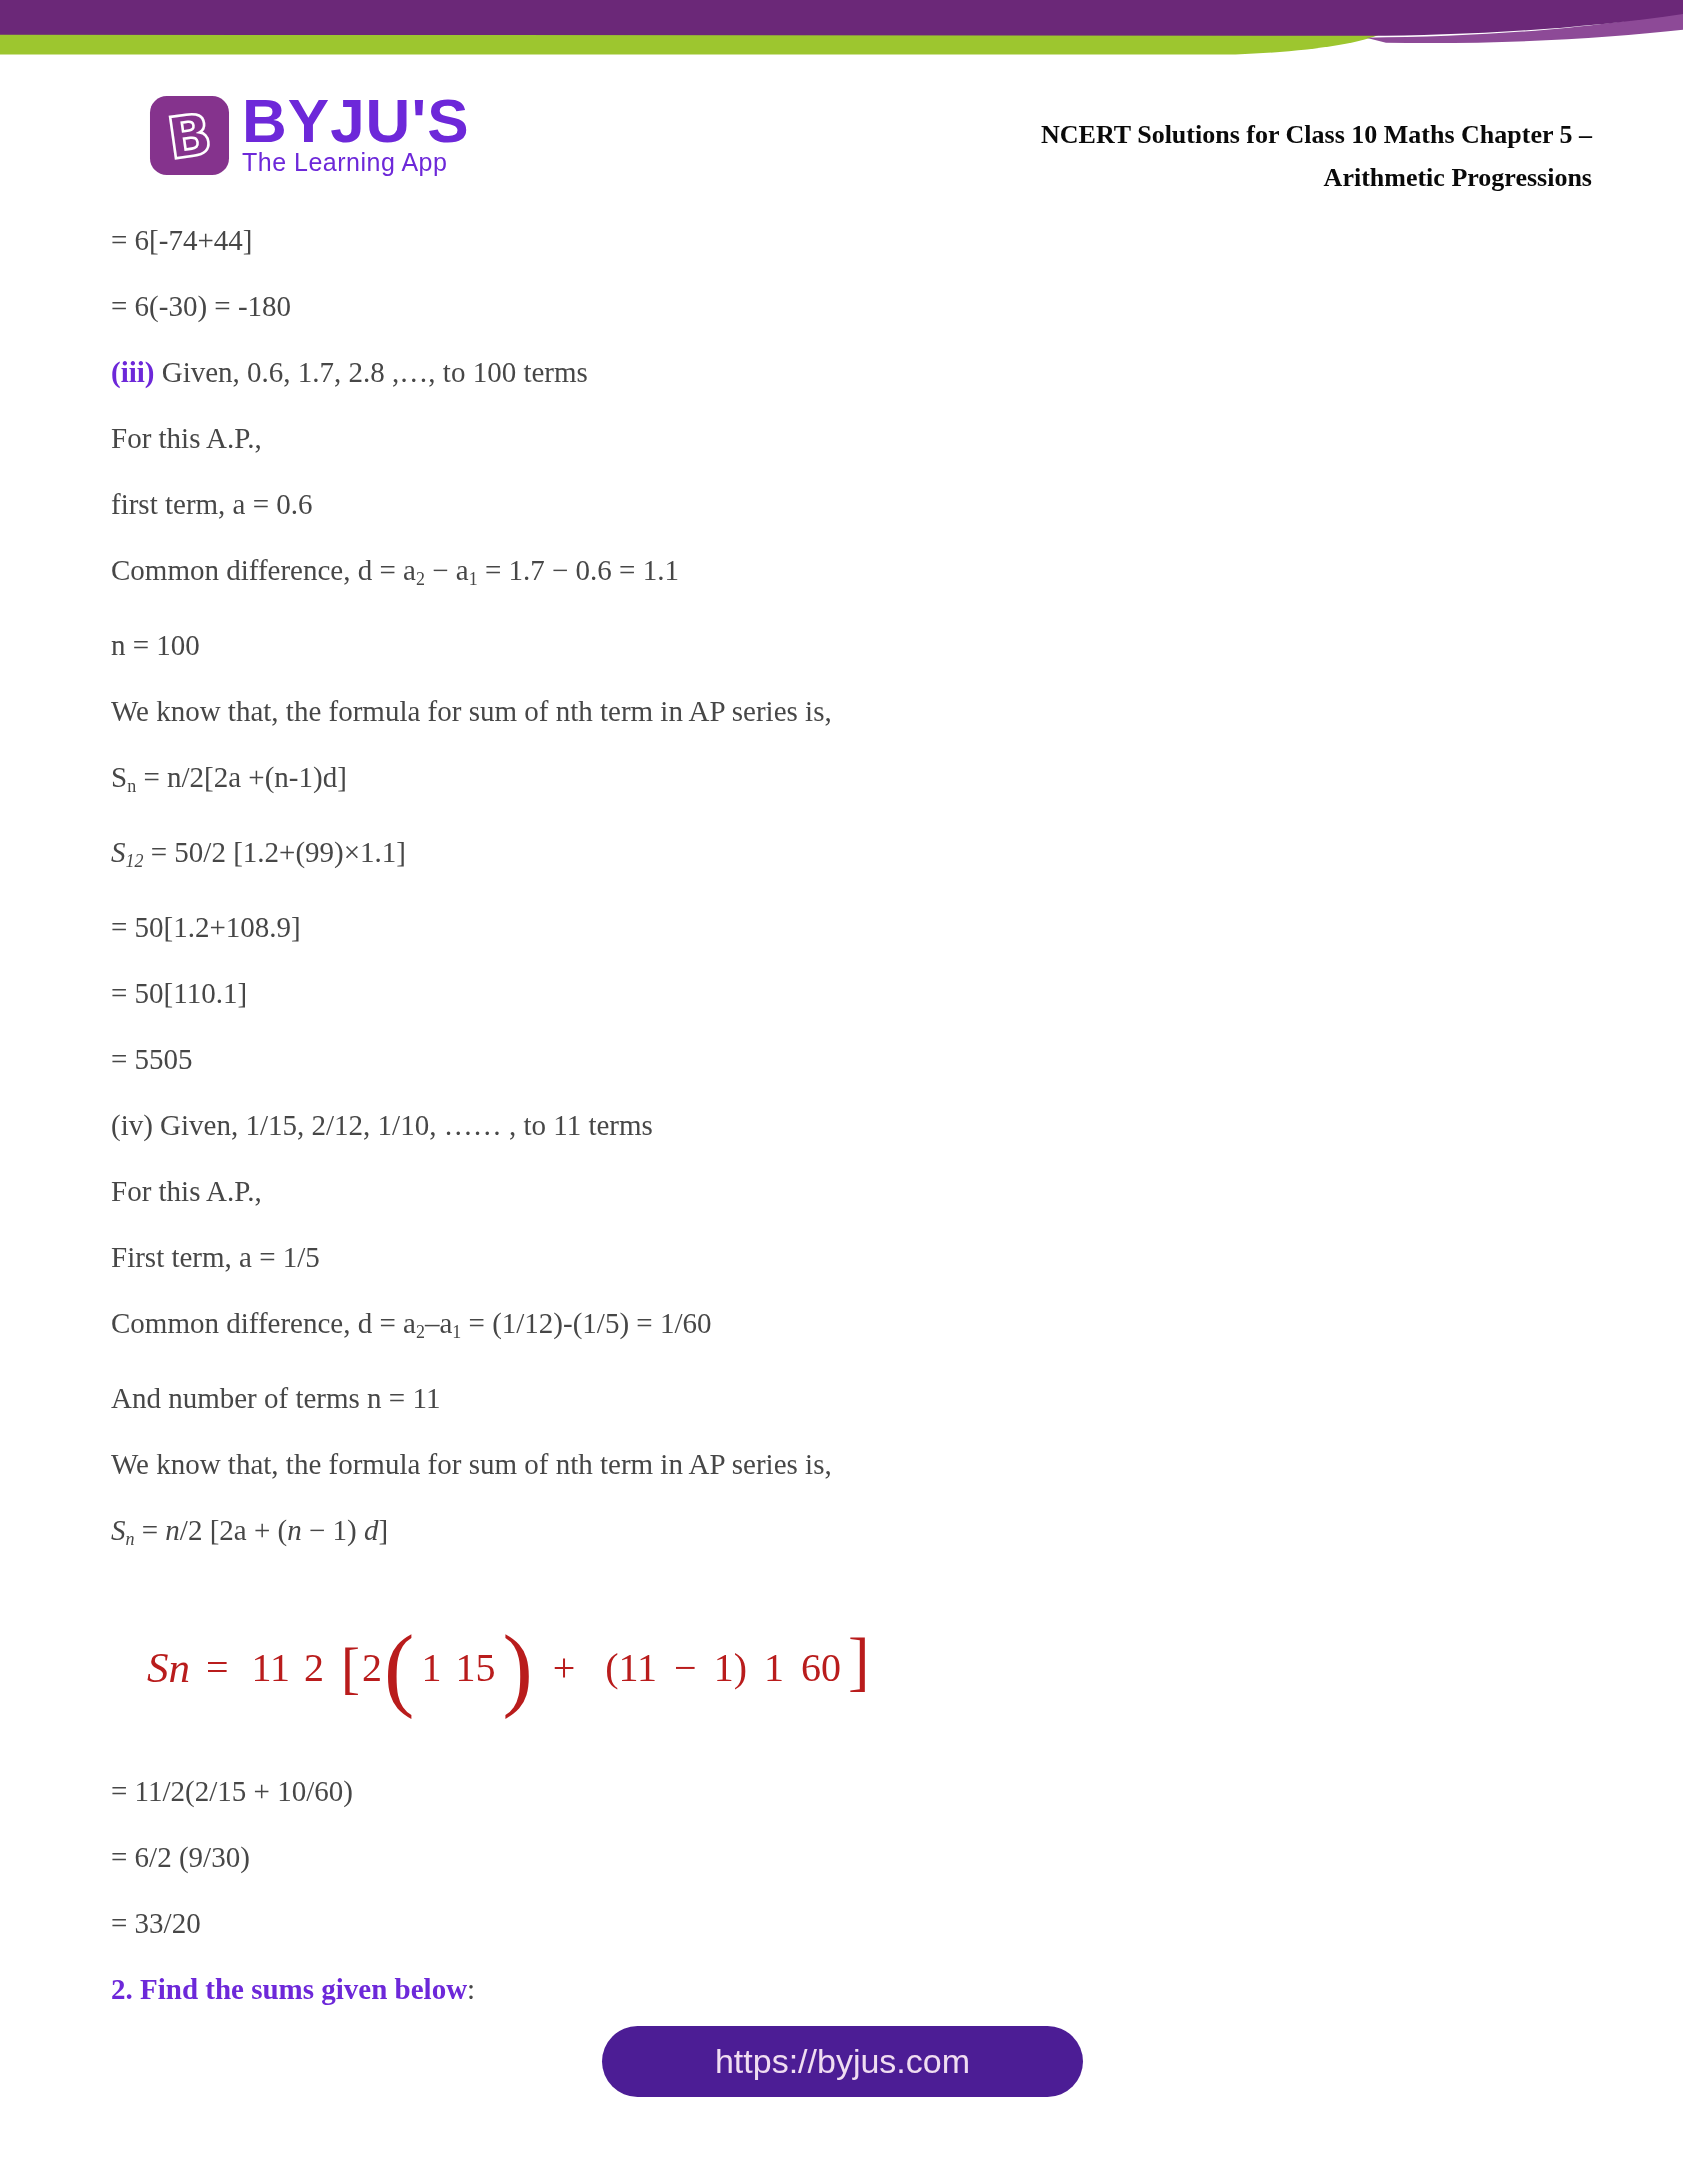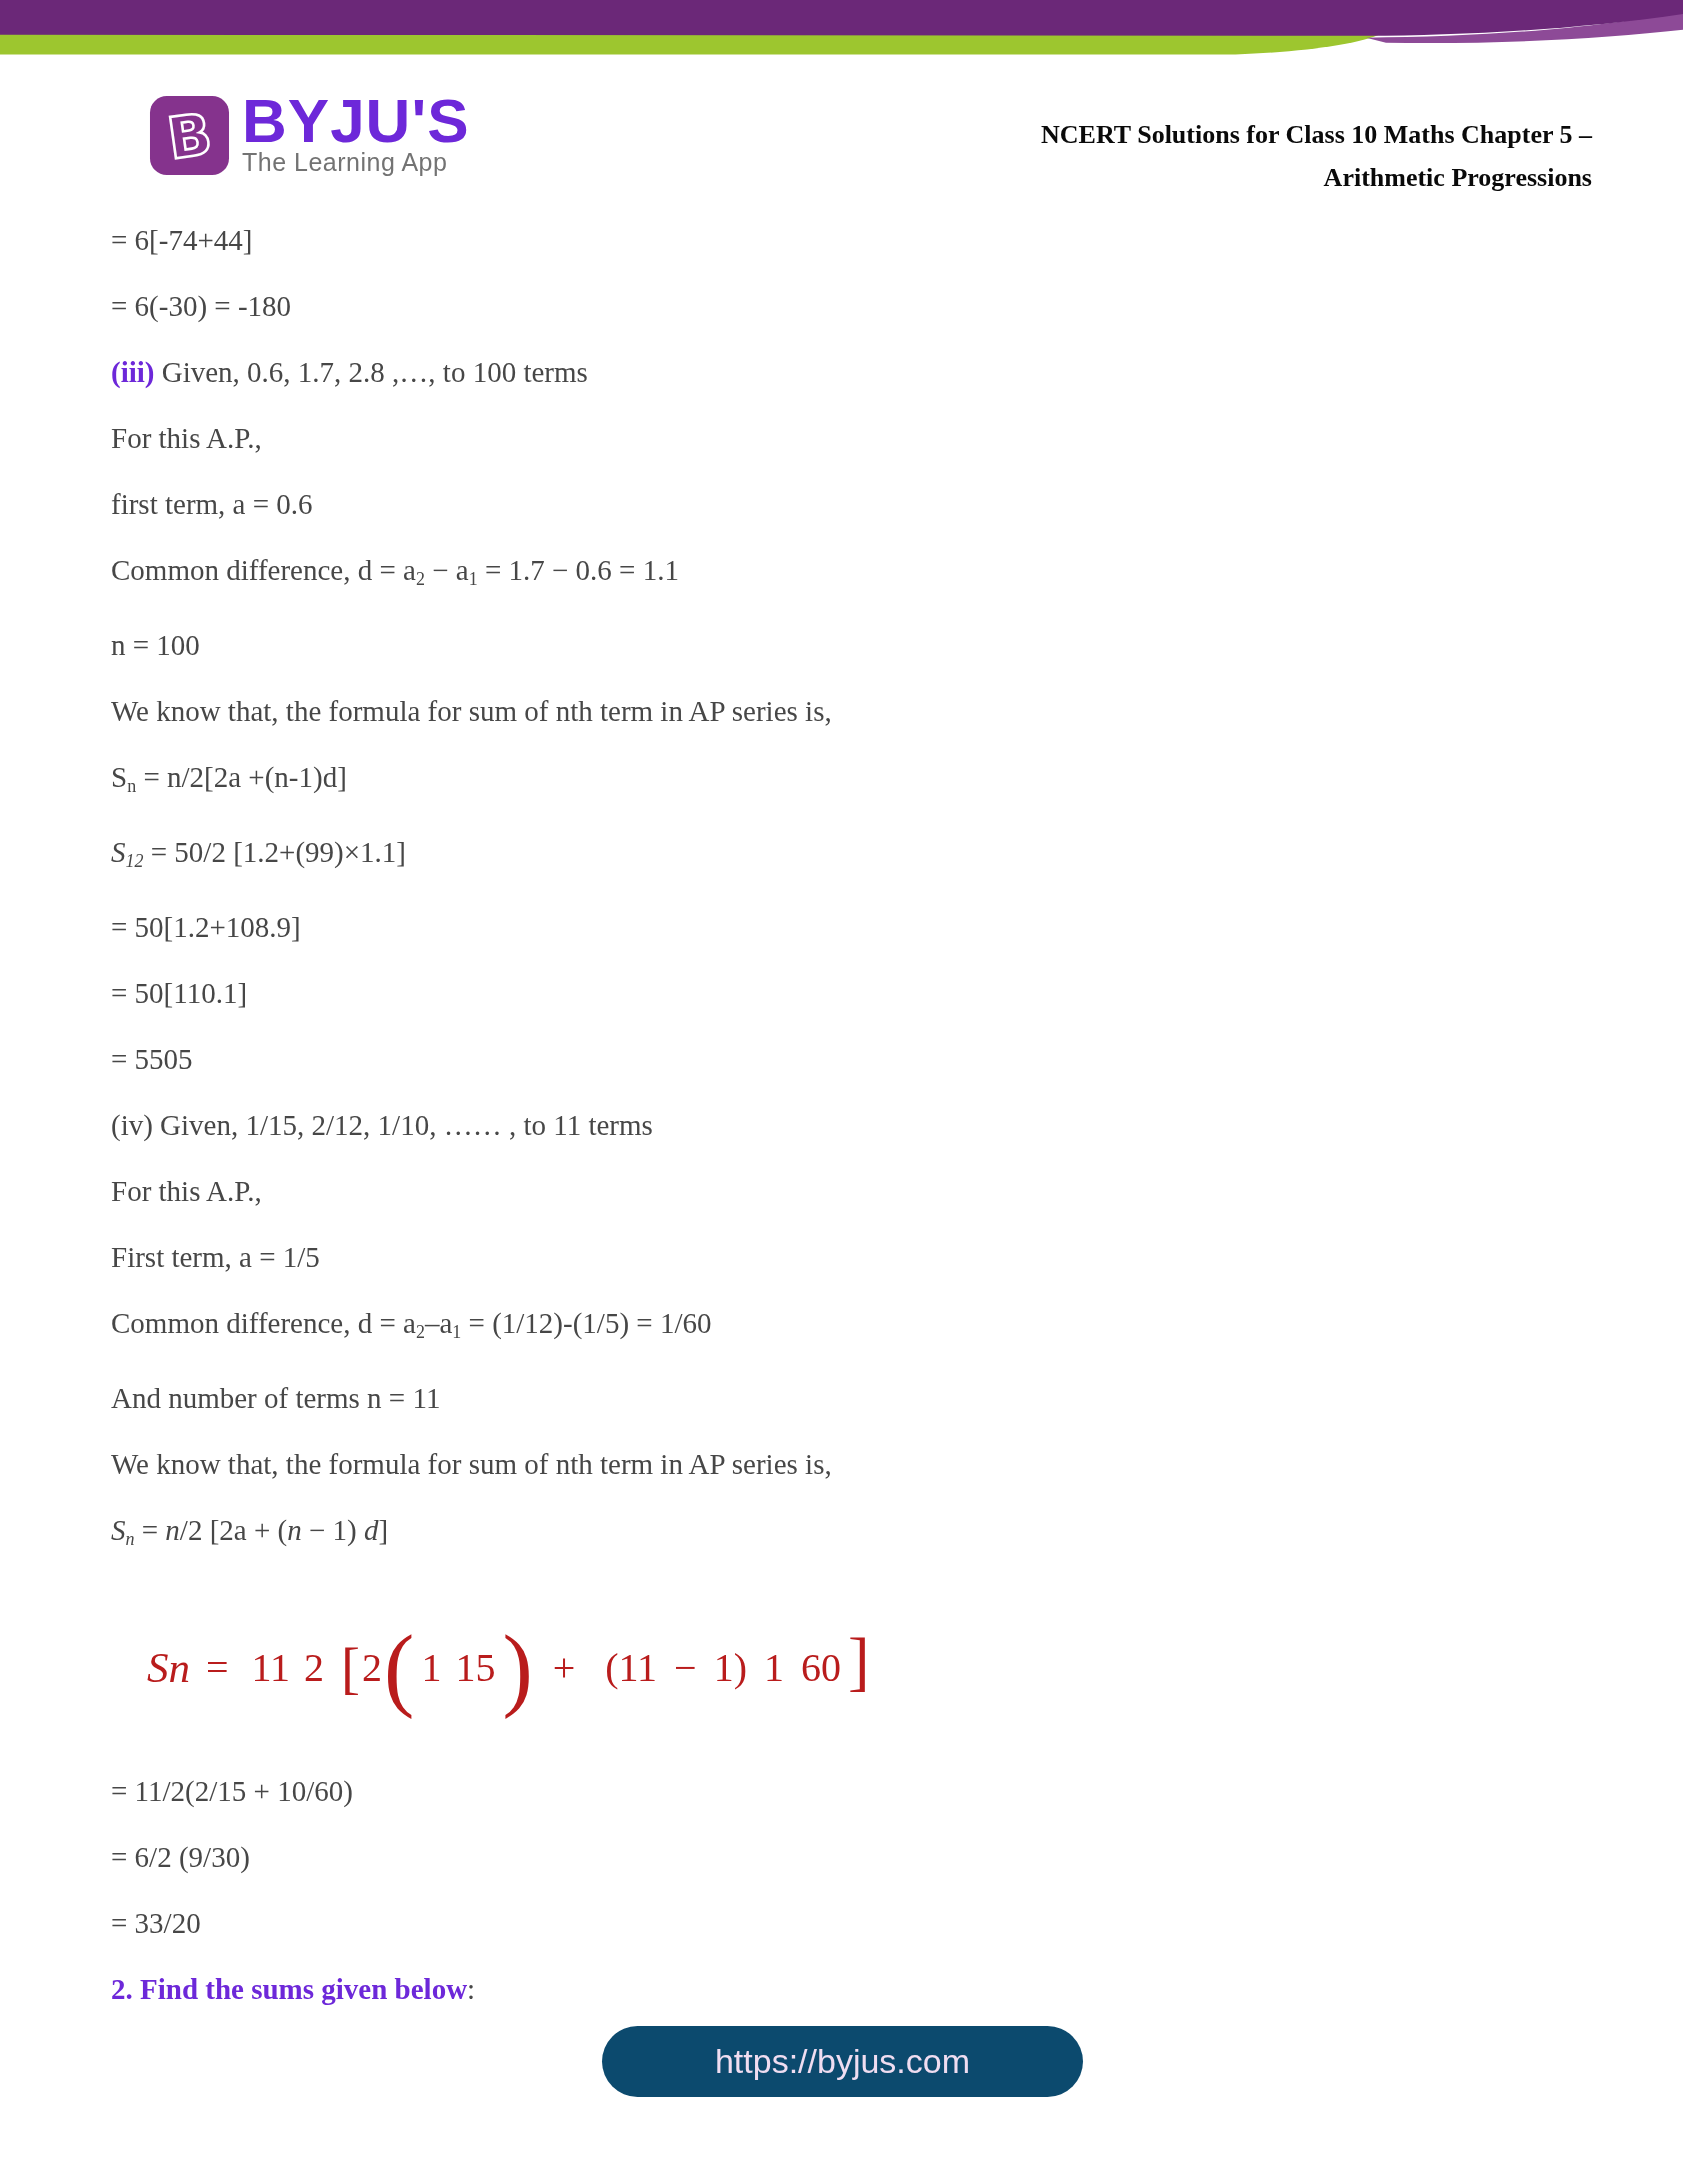--- a/index.html
+++ b/index.html
@@ -12,21 +12,21 @@
   
   .logo{position:absolute;left:149px;top:95px;display:flex;align-items:flex-start;gap:12px;}
   .logo-badge{width:81px;height:81px;flex:0 0 auto;}
   .logo-textcol{display:flex;flex-direction:column;}
   .logo-brand{
     font-family:"Liberation Sans","DejaVu Sans",sans-serif;font-weight:bold;
     font-size:62px;line-height:51px;color:#6d28d9;letter-spacing:1px;
   }
   .logo-tagline{
     font-family:"Liberation Sans","DejaVu Sans",sans-serif;
-    font-size:25px;line-height:27px;color:#737373;margin-top:3px;letter-spacing:0.5px;
+    font-size:25px;line-height:27px;color:#6d28d9;margin-top:3px;letter-spacing:0.5px;
   }
   
   .page-title{
     position:absolute;right:91px;top:113px;text-align:right;
     font-weight:bold;font-size:26px;line-height:43px;color:#0a0a0a;
   }
   
   .content{position:absolute;left:107px;top:226px;width:1465px;font-size:29px;color:#474747;}
   .content p.line{margin:0 0 37px 4px;line-height:29px;}
   .b{font-weight:bold;color:#6d28d9;}
@@ -45,21 +45,21 @@
   .frac .num,.frac .den{padding:0 7px;white-space:nowrap;}
   .frac.wide .num{word-spacing:7px;padding:0 10px;}
   .eq-bracket{font-size:57px;line-height:1;margin:0 2px 0 10px;font-weight:500;}
   .eq-bracket.close{font-size:65px;margin:0;position:relative;top:-6px;}
   .eq-coeff{margin-right:2px;}
   .paren{font-size:91px;line-height:1;font-weight:300;transform:scaleY(1.02);}
   .eq-plus{margin:0 20px;}
   
   .footer-pill{
     position:absolute;left:602px;top:2026px;width:481px;height:71px;border-radius:38px;
-    background:#0c4a6e;display:flex;align-items:center;justify-content:center;
+    background:#4c1d95;display:flex;align-items:center;justify-content:center;
     font-family:"Liberation Sans","DejaVu Sans",sans-serif;font-size:34px;color:#f0ddf1;
   }
 </style>
 </head>
 <body>
 
 <svg class="header-swoosh" viewBox="0 0 1700 120" xmlns="http://www.w3.org/2000/svg" aria-hidden="true">
   <path fill="#9dc62f" d="M0,33 H1398 C1372,45 1318,52 1248,55 L0,55 Z"></path>
   <path fill="#8d4a97" d="M1380,38 C1500,37 1620,28 1700,11 L1700,30 C1620,39 1510,45 1400,43 Z"></path>
   <path fill="#6b2878" d="M0,0 H1700 V14 C1600,29 1478,36 1380,36 L0,35 Z"></path>

